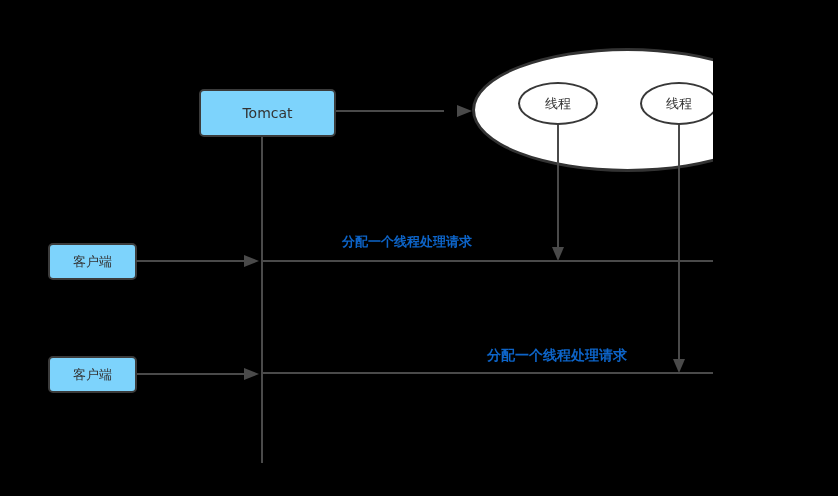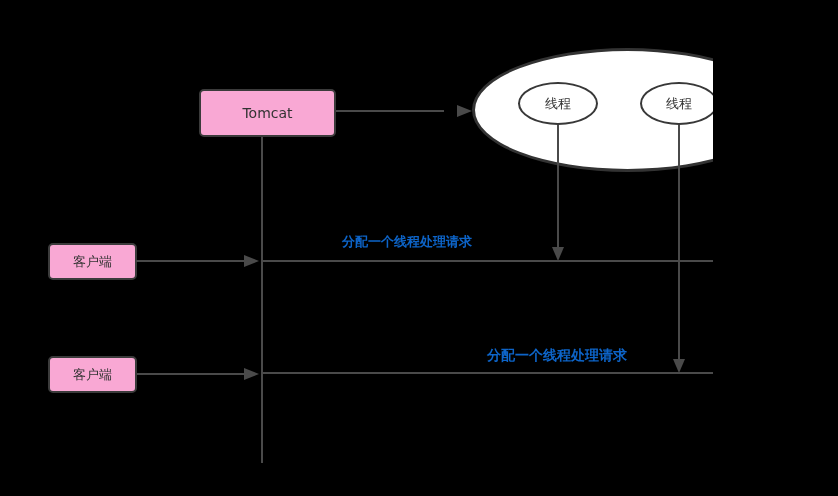--- a/index.html
+++ b/index.html
@@ -2,21 +2,21 @@
 <html><head>
 <meta charset="utf-8">
 <style>
   html,body{margin:0;padding:0;background:#000;}
   #canvas{
     position:relative;width:713px;height:496px;background:#000;overflow:hidden;
     font-family:"DejaVu Sans","Liberation Sans",sans-serif;
   }
   
   .box{
-    position:absolute;background:#f9a8d4;border:2px solid #3b3b3b;border-radius:5px;
+    position:absolute;background:#7dd3fc;border:2px solid #3b3b3b;border-radius:5px;
     display:flex;align-items:center;justify-content:center;
     color:#333;font-size:14px;box-sizing:border-box;
   }
   #tomcat-box{left:199px;top:89px;width:137px;height:48px;}
   #client1-box{left:48px;top:243px;width:89px;height:37px;font-size:13px;}
   #client2-box{left:48px;top:356px;width:89px;height:37px;font-size:13px;}
   
   .ellipse{
     position:absolute;background:#ffffff;border-radius:50%;box-sizing:border-box;
     display:flex;align-items:center;justify-content:center;color:#333;

